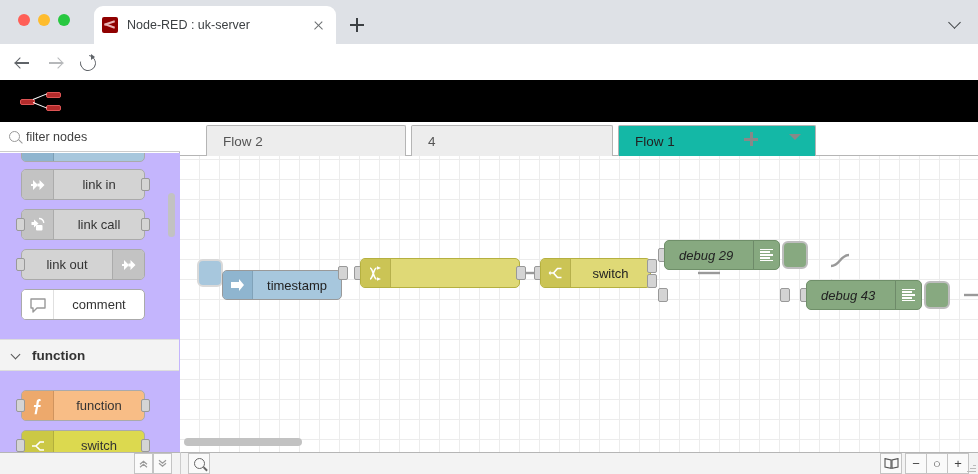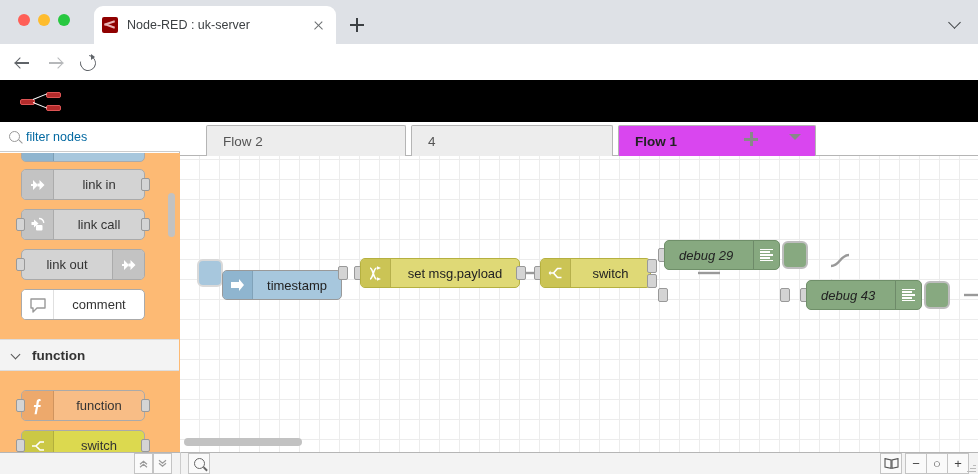--- a/index.html
+++ b/index.html
@@ -206,25 +206,25 @@
     background:#fff;
   }
   .mag {
     width:11px; height:11px; border:1.4px solid #999; border-radius:50%;
     position:relative; flex:0 0 11px; margin-right:6px;
   }
   .mag::after {
     content:""; position:absolute; left:8px; top:8.5px; width:5px; height:1.4px;
     background:#999; transform:rotate(45deg);
   }
-  .filter-ph { font-size:12.5px; color:#0369a1; }
+  .filter-ph { font-size:12.5px; color:#404040; }
 
   .pal-scroll {
     position:absolute; left:0; top:31px; width:180px; height:299px; overflow:hidden;
-    background:#fdba74;
+    background:#c4b5fd;
   }
   .pal-node {
     position:absolute; left:21px; width:124px; height:31px;
     border:1px solid #aaa; border-radius:5px; display:flex; align-items:center;
     font-size:13px; color:#333;
   }
   .pal-node .pn-ico {
     width:32px; height:100%; flex:0 0 32px; border-right:1px solid rgba(0,0,0,.12);
     border-radius:4px 0 0 4px; display:flex; align-items:center; justify-content:center;
   }
@@ -273,21 +273,21 @@
   .tabbar {
     position:absolute; left:180px; top:122px; width:798px; height:34px;
     background:#fff; border-bottom:1px solid #b5b5b5;
   }
   .ftab {
     position:absolute; top:3px; height:31px; background:#ededed;
     border:1px solid #b5b5b5; border-bottom:none; border-radius:2px 2px 0 0;
     display:flex; align-items:center; padding-left:16px;
     font-size:13.5px; color:#555;
   }
-  .ftab.active { background:#d946ef; font-weight:bold; color:#222; }
+  .ftab.active { background:#14b8a6; font-weight:normal; color:#222; }
   .tab-add {
     position:absolute; left:740px; top:128px; width:22px; height:22px;
   }
   .tab-add::before, .tab-add::after { content:""; position:absolute; background:#888; }
   .tab-add::before { left:4px; top:10px; width:14px; height:2.6px; }
   .tab-add::after { left:5.7px; top:8.3px; width:2.6px; height:14px; margin-left:4.5px; top:4px; }
   .tab-caret {
     position:absolute; left:789px; top:134px; width:0; height:0;
     border-left:6px solid transparent; border-right:6px solid transparent;
     border-top:6px solid #888;
@@ -618,21 +618,20 @@
     <span class="fport" style="left:158px; top:110px;"></span>
 
     <span class="fport" style="left:174px; top:110px;"></span>
     <div class="fnode nd-chg" style="left:180px; top:102px; width:160px;">
       <span class="fn-ico">
         <svg width="16" height="17" viewBox="0 0 16 17">
             <path d="M2 3c3 0 3.5 11 6.5 11M2 14c3 0 3.5-11 6.5-11" stroke="#fff" stroke-width="1.7" fill="none"></path>
             <path d="M9 1.2l4 1.8-4 1.8zM9 12.2l4 1.8-4 1.8z" fill="#fff"></path>
           </svg>
       </span>
-      <span class="fn-label">set msg.payload</span>
     </div>
     <span class="fport" style="left:336px; top:110px;"></span>
 
     <span class="fport" style="left:354px; top:110px;"></span>
     <div class="fnode nd-sw" style="left:360px; top:102px; width:111px;">
       <span class="fn-ico">
         <svg width="15" height="16" viewBox="0 0 15 16">
             <path d="M2 8h3.5l4-4.5h4M5.5 8l4 4.5h4" stroke="#fff" stroke-width="1.7" fill="none"></path>
             <path d="M2.5 5.4L.6 8l1.9 2.6z" fill="#fff"></path>
           </svg>

